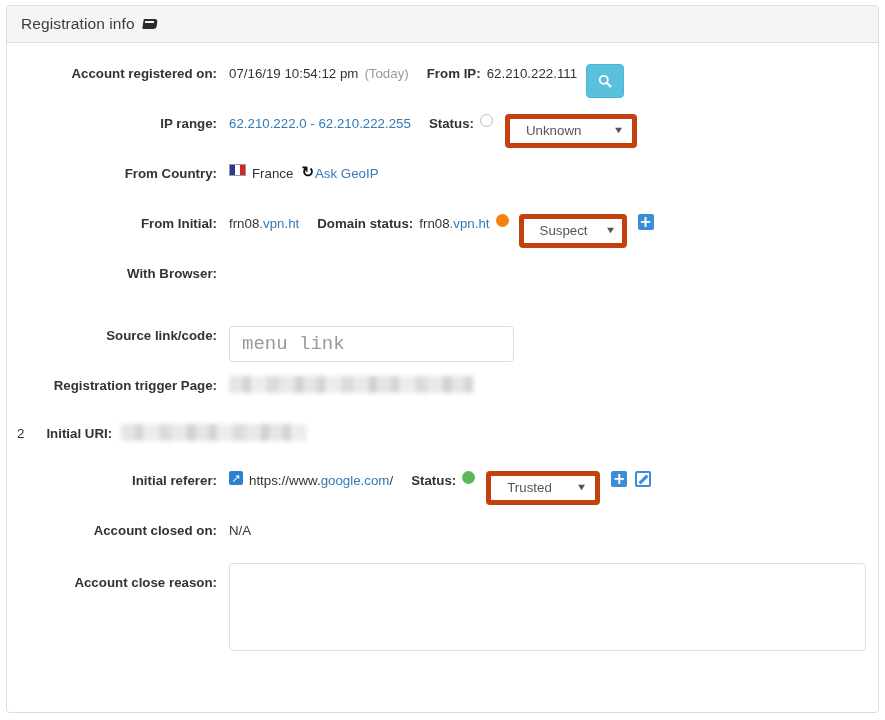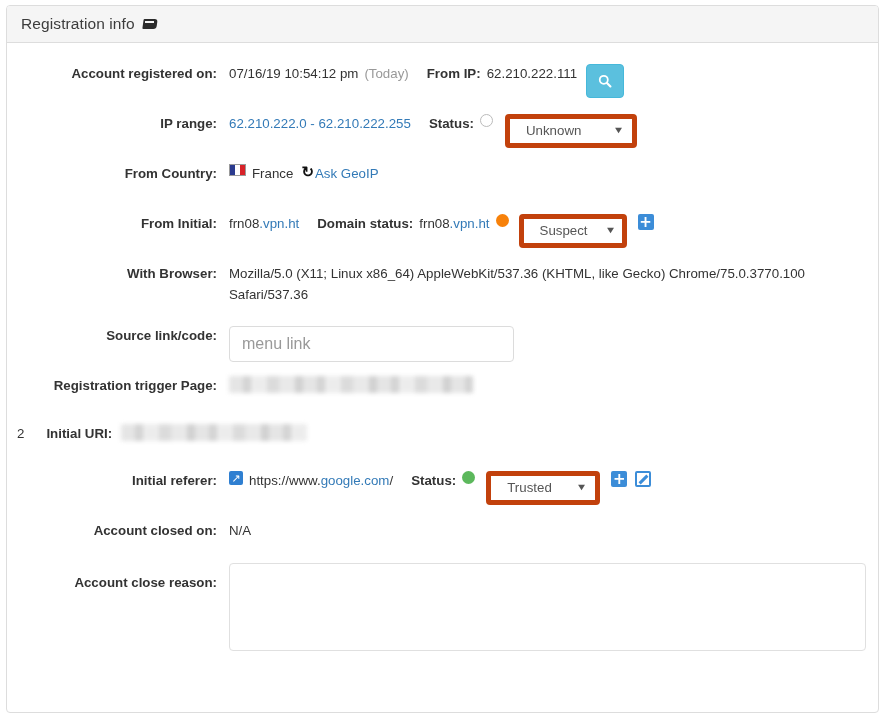--- a/index.html
+++ b/index.html
@@ -215,24 +215,24 @@
     line-height: 1;
     flex: 0 0 auto;
   }
 
   
   .txt-input {
     width: 285px; height: 36px;
     border: 1px solid #dcdcdc;
     border-radius: 4px;
     background: #ffffff;
-    font-size: 16px;
+    font-size: 19px;
     color: #333;
     padding: 0 12px;
-    font-family: Liberation Sans, sans-serif;
+    font-family: Liberation Mono, monospace;
     outline: none;
   }
   .txt-input::placeholder { color: #999999; }
 
   
   .redacted {
     display: inline-block;
     height: 17px;
     border-radius: 1px;
     background: repeating-linear-gradient(
@@ -327,23 +327,20 @@
         <span class="sel" id="sel-domain">
           <span>Suspect</span>
           <span class="caret">▼</span>
         </span>
         <span class="sq-icon sq-plus">+</span>
       </div>
     </div>
 
     <div class="row" id="row-browser">
       <div class="lbl">With Browser:</div>
-      <div class="val block">
-        <div class="ua-text">Mozilla/5.0 (X11; Linux x86_64) AppleWebKit/537.36 (KHTML, like Gecko) Chrome/75.0.3770.100 Safari/537.36</div>
-      </div>
     </div>
 
     <div class="row" id="row-source">
       <div class="lbl">Source link/code:</div>
       <div class="val">
         <input class="txt-input" type="text" placeholder="menu link" style="">
       </div>
     </div>
 
     <div class="row" id="row-trigger">

